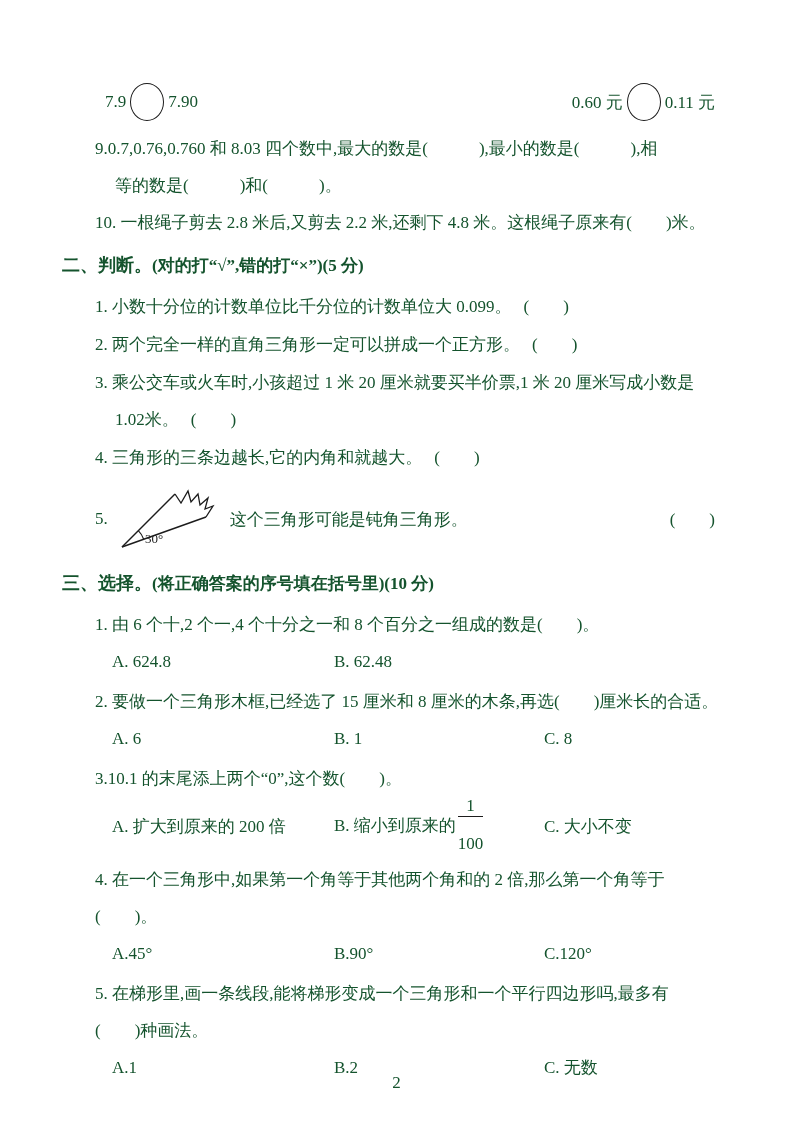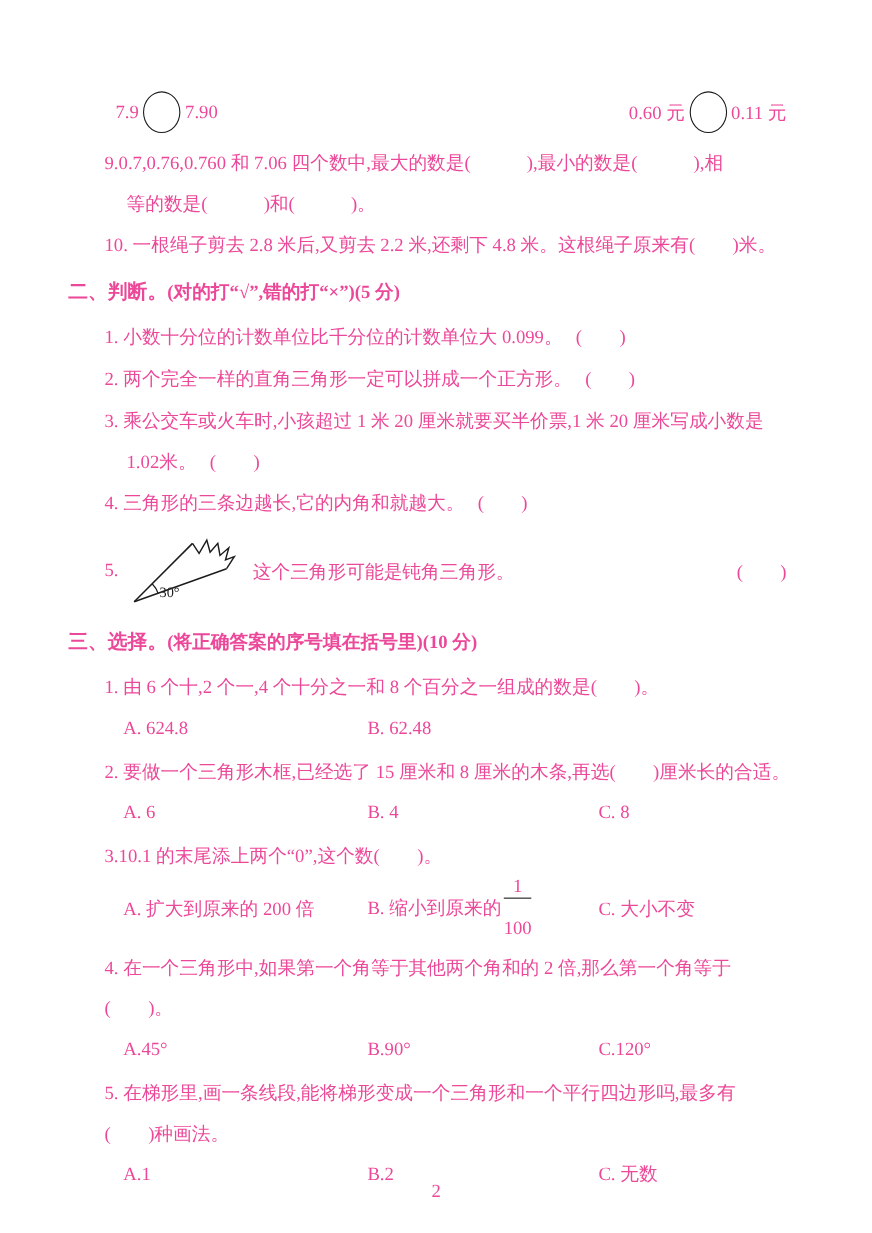--- a/index.html
+++ b/index.html
@@ -6,21 +6,21 @@
   .page{
     position:relative;
     width:793px;height:1121px;
     margin:0 auto;
     background:#ffffff;
     box-sizing:border-box;
     padding:82px 78px 0 62px;
     overflow:hidden;
     font-family:"Liberation Serif","DejaVu Serif",serif;
     font-size:17px;
-    color:#ec4899;
+    color:#14532d;
   }
   .line{margin:0 0 11px 0;line-height:26px;white-space:nowrap;}
   .indent1{padding-left:33px;}
   .indent2{padding-left:53px;}
   
   .compare-row{display:flex;align-items:center;justify-content:space-between;
     padding-left:43px;margin-bottom:14px;height:40px;}
   .cmp-item{display:flex;align-items:center;white-space:nowrap;}
   .cmp-circle{display:inline-block;width:32px;height:36px;border:1.6px solid #1c1c1c;
     border-radius:50%;margin:0 4px;flex:0 0 auto;}
@@ -62,21 +62,21 @@
       <span class="cmp-circle"></span>
       <span>7.90</span>
     </span>
     <span class="cmp-item">
       <span>0.60 元</span>
       <span class="cmp-circle"></span>
       <span>0.11 元</span>
     </span>
   </div>
 
-  <p class="line indent1">9.0.7,0.76,0.760 和 7.06 四个数中,最大的数是(　　　),最小的数是(　　　),相</p>
+  <p class="line indent1">9.0.7,0.76,0.760 和 8.03 四个数中,最大的数是(　　　),最小的数是(　　　),相</p>
   <p class="line indent2">等的数是(　　　)和(　　　)。</p>
   <p class="line indent1">10. 一根绳子剪去 2.8 米后,又剪去 2.2 米,还剩下 4.8 米。这根绳子原来有(　　)米。</p>
 
   <h2 class="section-header"><span class="section-title">二、判断。</span><span class="section-note">(对的打“√”,错的打“×”)(5 分)</span></h2>
 
   <div class="jrow">
     <span class="jtext">1. 小数十分位的计数单位比千分位的计数单位大 0.099。</span>
     <span class="jans">(　　)</span>
   </div>
   <div class="jrow">
@@ -110,21 +110,21 @@
 
   <p class="line indent1">1. 由 6 个十,2 个一,4 个十分之一和 8 个百分之一组成的数是(　　)。</p>
   <div class="opts">
     <span>A. 624.8</span>
     <span>B. 62.48</span>
   </div>
 
   <p class="line indent1">2. 要做一个三角形木框,已经选了 15 厘米和 8 厘米的木条,再选(　　)厘米长的合适。</p>
   <div class="opts">
     <span>A. 6</span>
-    <span>B. 4</span>
+    <span>B. 1</span>
     <span>C. 8</span>
   </div>
 
   <p class="line indent1">3.10.1 的末尾添上两个“0”,这个数(　　)。</p>
   <div class="opts opts-tall">
     <span>A. 扩大到原来的 200 倍</span>
     <span>
       <span>B. 缩小到原来的</span><span class="frac"><span class="num">1</span><span class="den">100</span></span>
     </span>
     <span>C. 大小不变</span>

